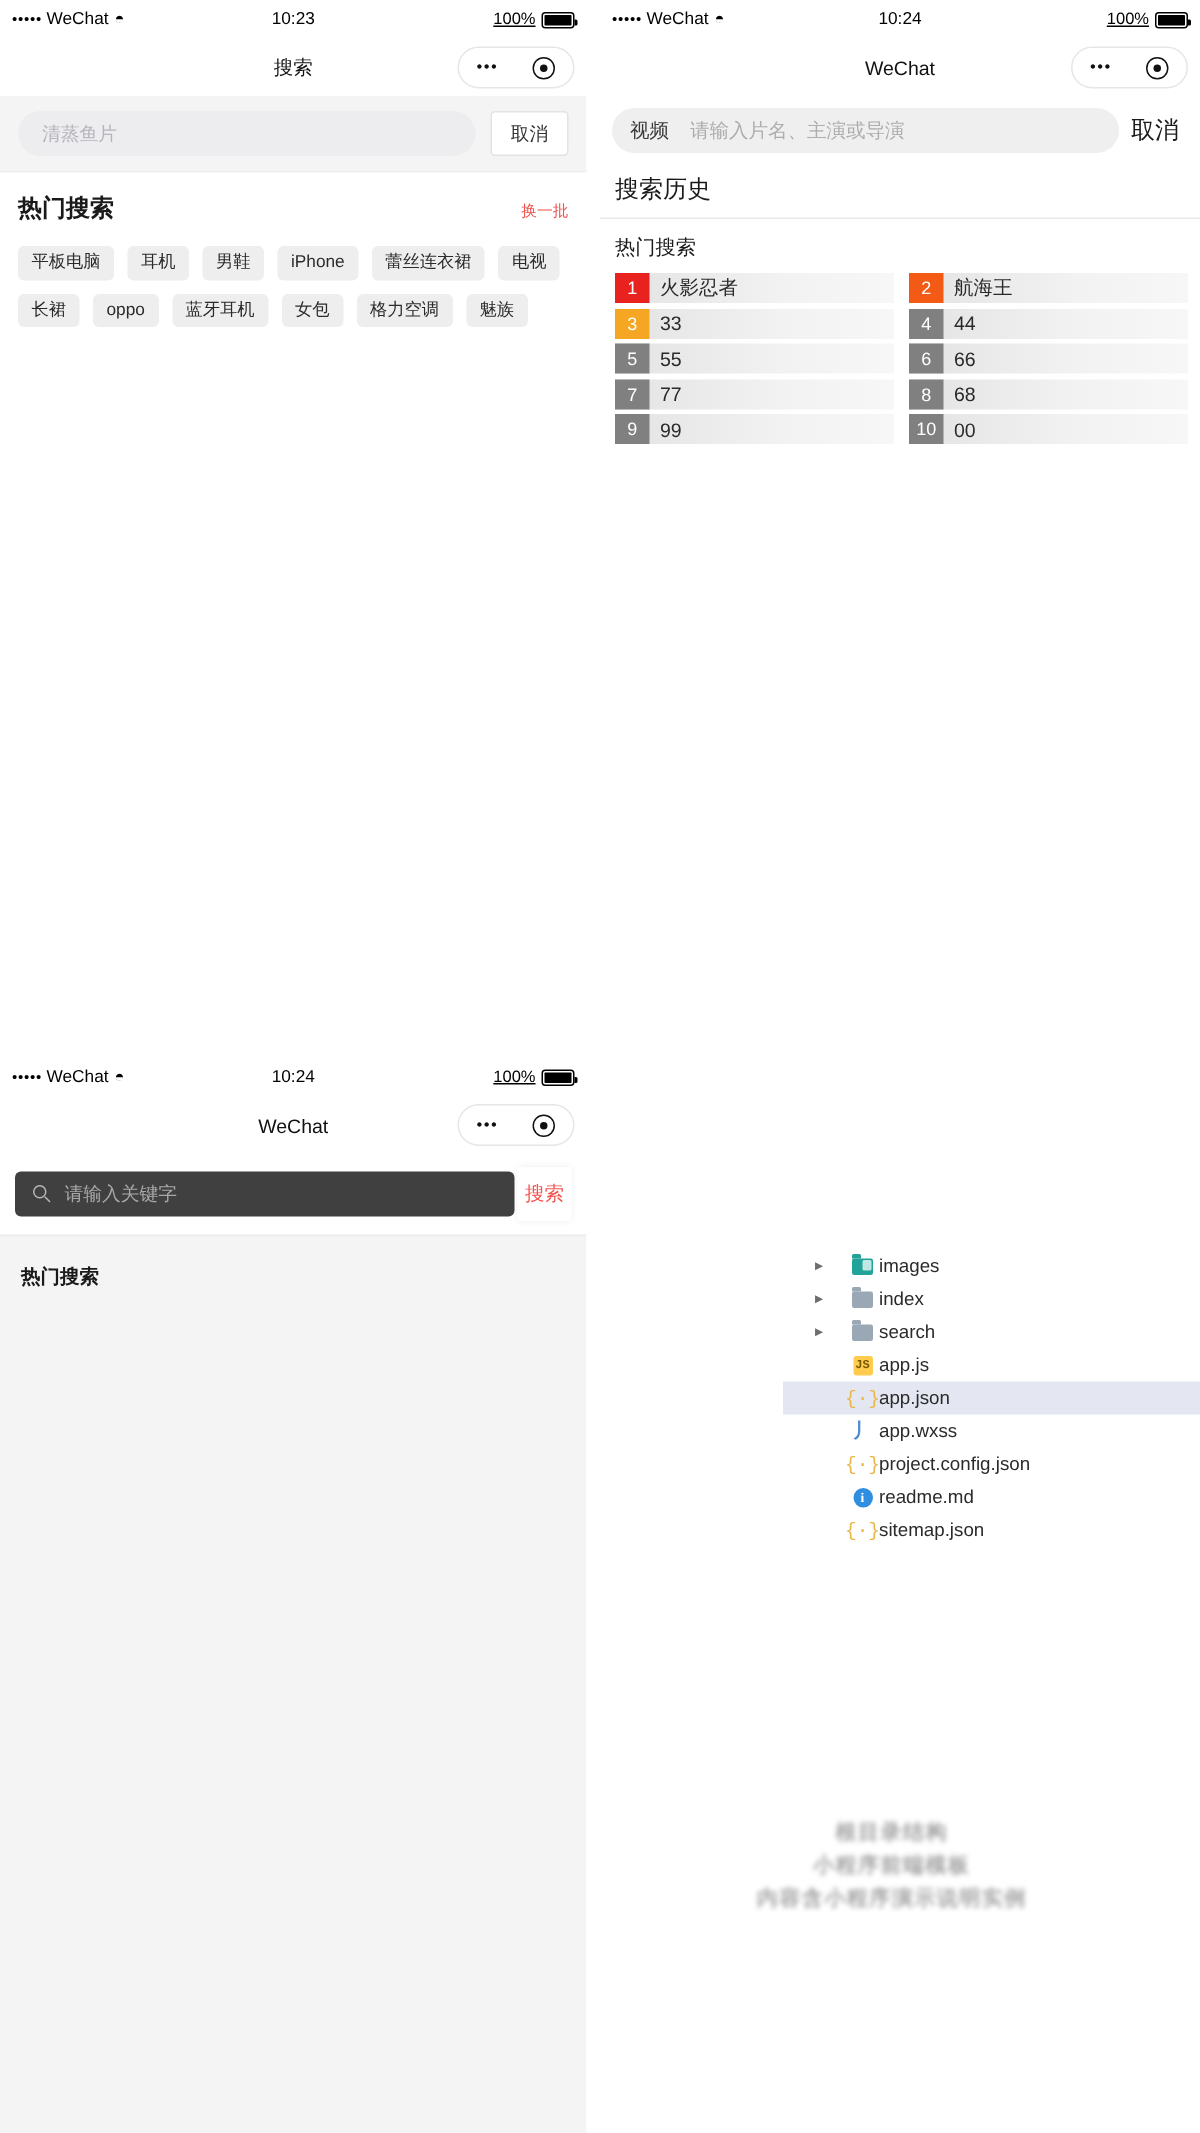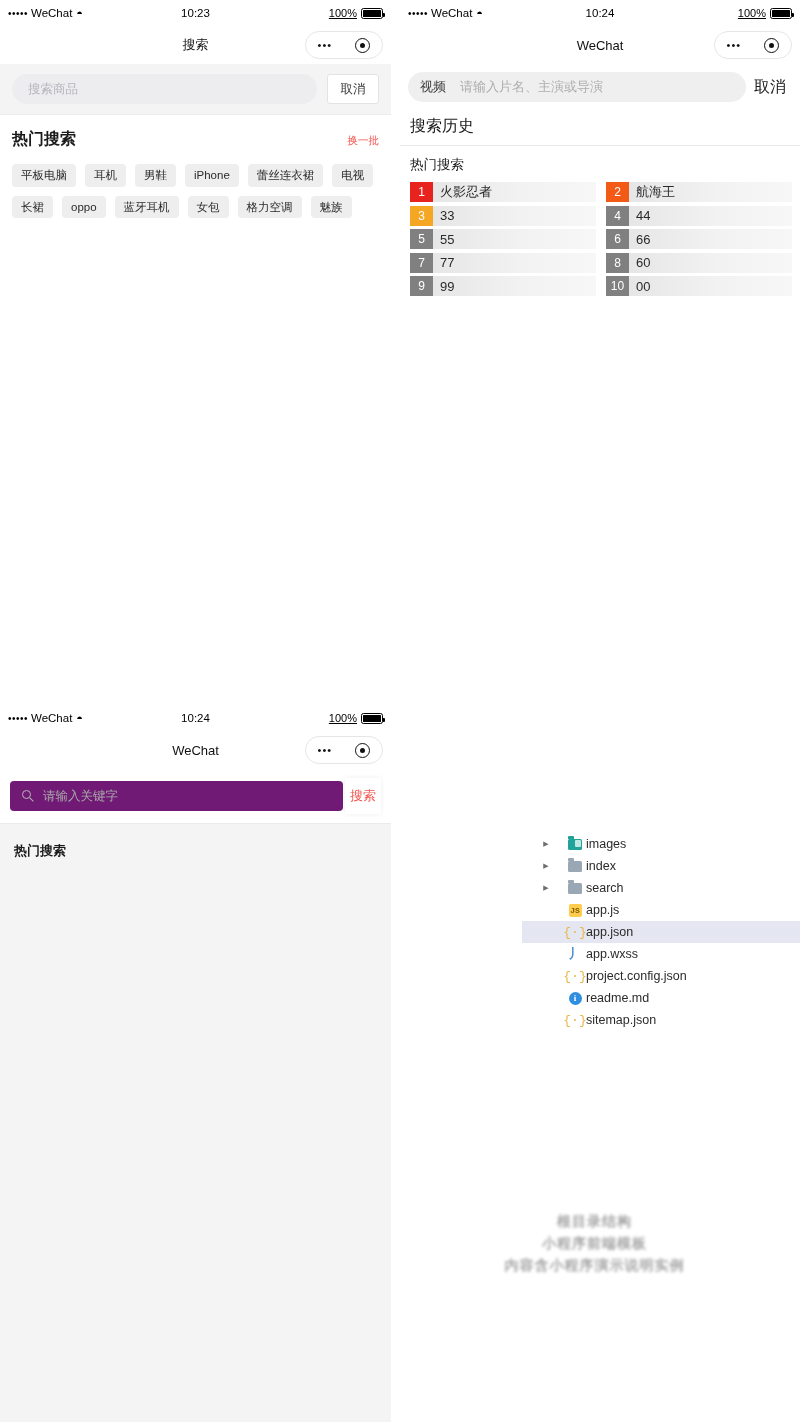--- a/index.html
+++ b/index.html
@@ -107,21 +107,21 @@
   }
   .p2-label { font-size: 13px; color: #2a2a2a; padding-left: 7px; }
 
   
   #panel3 { left: 0; top: 705px; width: 391px; height: 717px; background:#fff; }
   .p3-searchrow {
     display: flex; align-items: center; padding: 9px 10px; background: #fff;
     border-bottom: 1px solid #ebebeb;
   }
   .p3-input {
-    flex: 1; height: 30px; background: #701a75; border-radius: 4px;
+    flex: 1; height: 30px; background: #404040; border-radius: 4px;
     display: flex; align-items: center; gap: 8px; padding: 0 12px;
   }
   .p3-ph { font-size: 12.5px; color: #a8a8a8; }
   .p3-btn {
     width: 36px; height: 36px; margin-left: 2px; background: #fff;
     display: flex; align-items: center; justify-content: center;
     font-size: 13px; color: #f2534d;
     box-shadow: 0 0 5px rgba(0,0,0,0.07);
   }
   .p3-body { background: #f4f4f4; height: 100%; padding: 18px 14px 0 14px; }
@@ -214,21 +214,21 @@
       <span class="nav-title">搜索</span>
       <span class="capsule">
         <span class="cap-dots">•••</span>
         <span class="cap-target">
             <i></i>
           </span>
       </span>
     </div>
     <div class="p1-searchwrap">
       <div class="p1-input">
-        <span>搜索商品</span>
+        <span>清蒸鱼片</span>
       </div>
       <div class="p1-cancel">取消</div>
     </div>
     <div class="p1-body">
       <div class="p1-head">
         <span class="p1-title">热门搜索</span>
         <span class="p1-refresh">换一批</span>
       </div>
       <div class="p1-tags" id="p1-tags">
           <div class="p1-tag">平板电脑</div>
@@ -304,21 +304,21 @@
           <div class="p2-item">
             <span class="p2-rank" style="background: rgb(128, 128, 128);">6</span>
             <span class="p2-label">66</span>
           </div>
           <div class="p2-item">
             <span class="p2-rank" style="background: rgb(128, 128, 128);">7</span>
             <span class="p2-label">77</span>
           </div>
           <div class="p2-item">
             <span class="p2-rank" style="background: rgb(128, 128, 128);">8</span>
-            <span class="p2-label">60</span>
+            <span class="p2-label">68</span>
           </div>
           <div class="p2-item">
             <span class="p2-rank" style="background: rgb(128, 128, 128);">9</span>
             <span class="p2-label">99</span>
           </div>
           <div class="p2-item">
             <span class="p2-rank" style="background: rgb(128, 128, 128);">10</span>
             <span class="p2-label">00</span>
           </div>
         </div>

